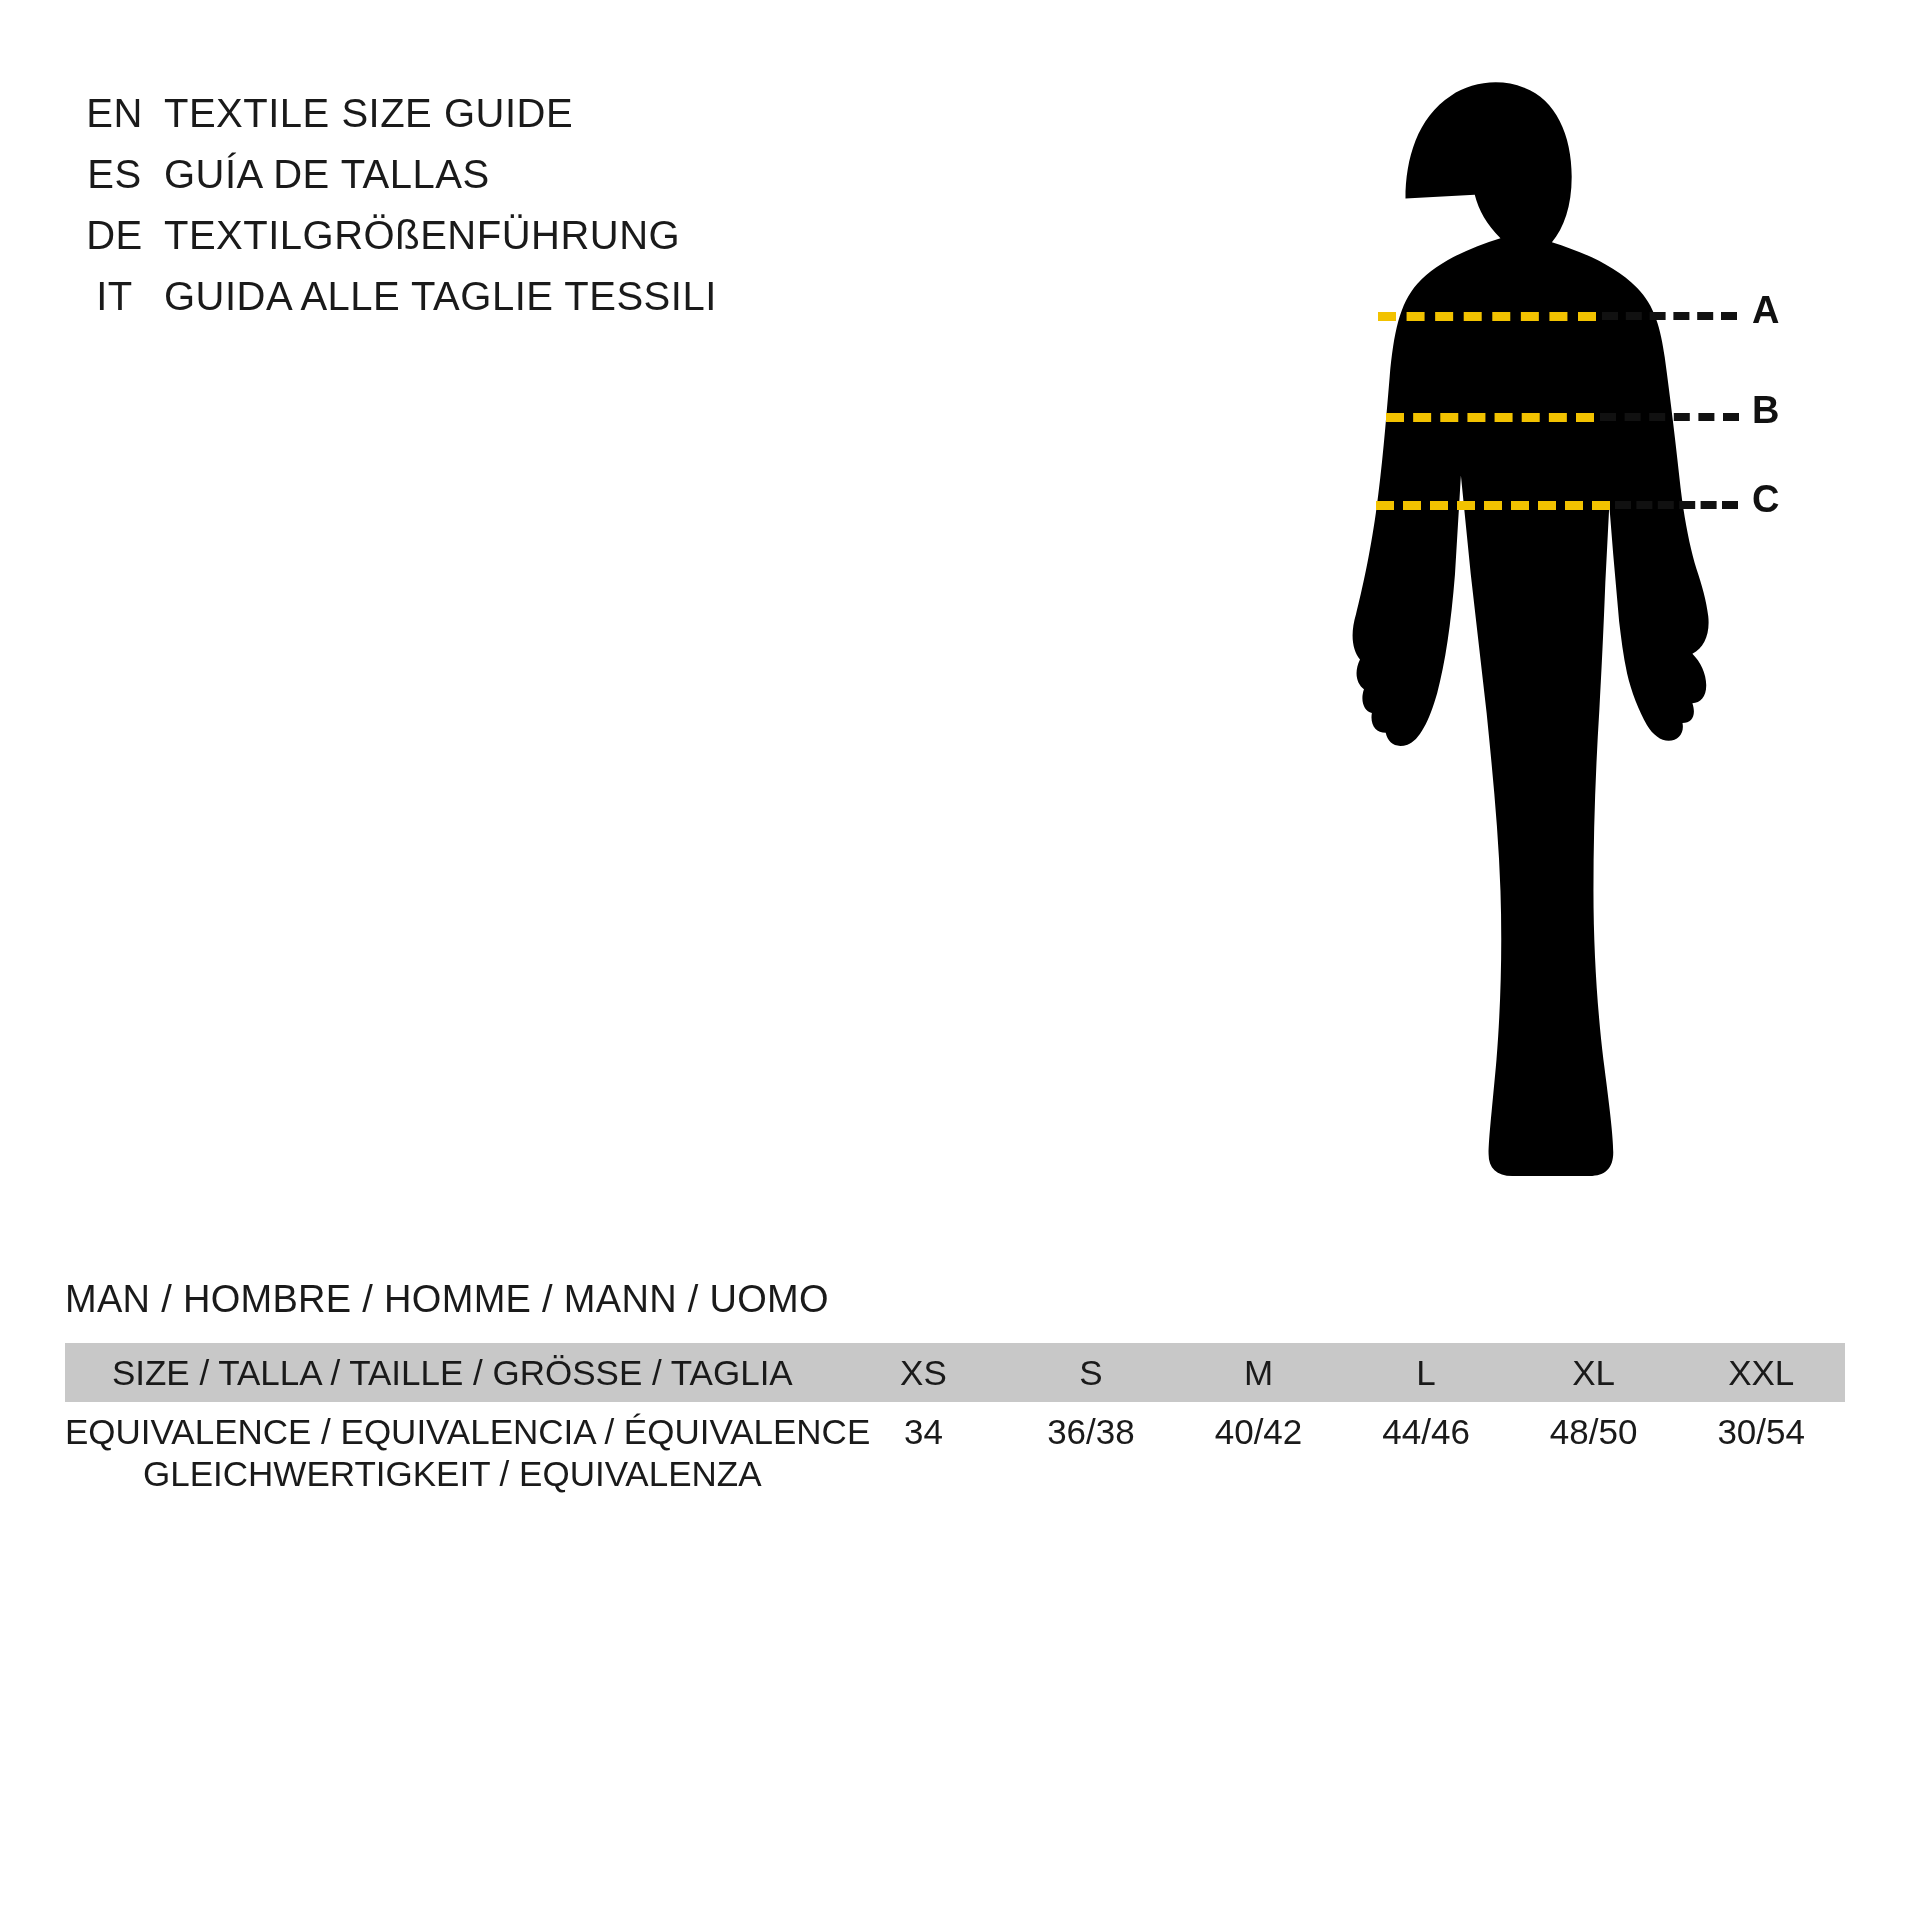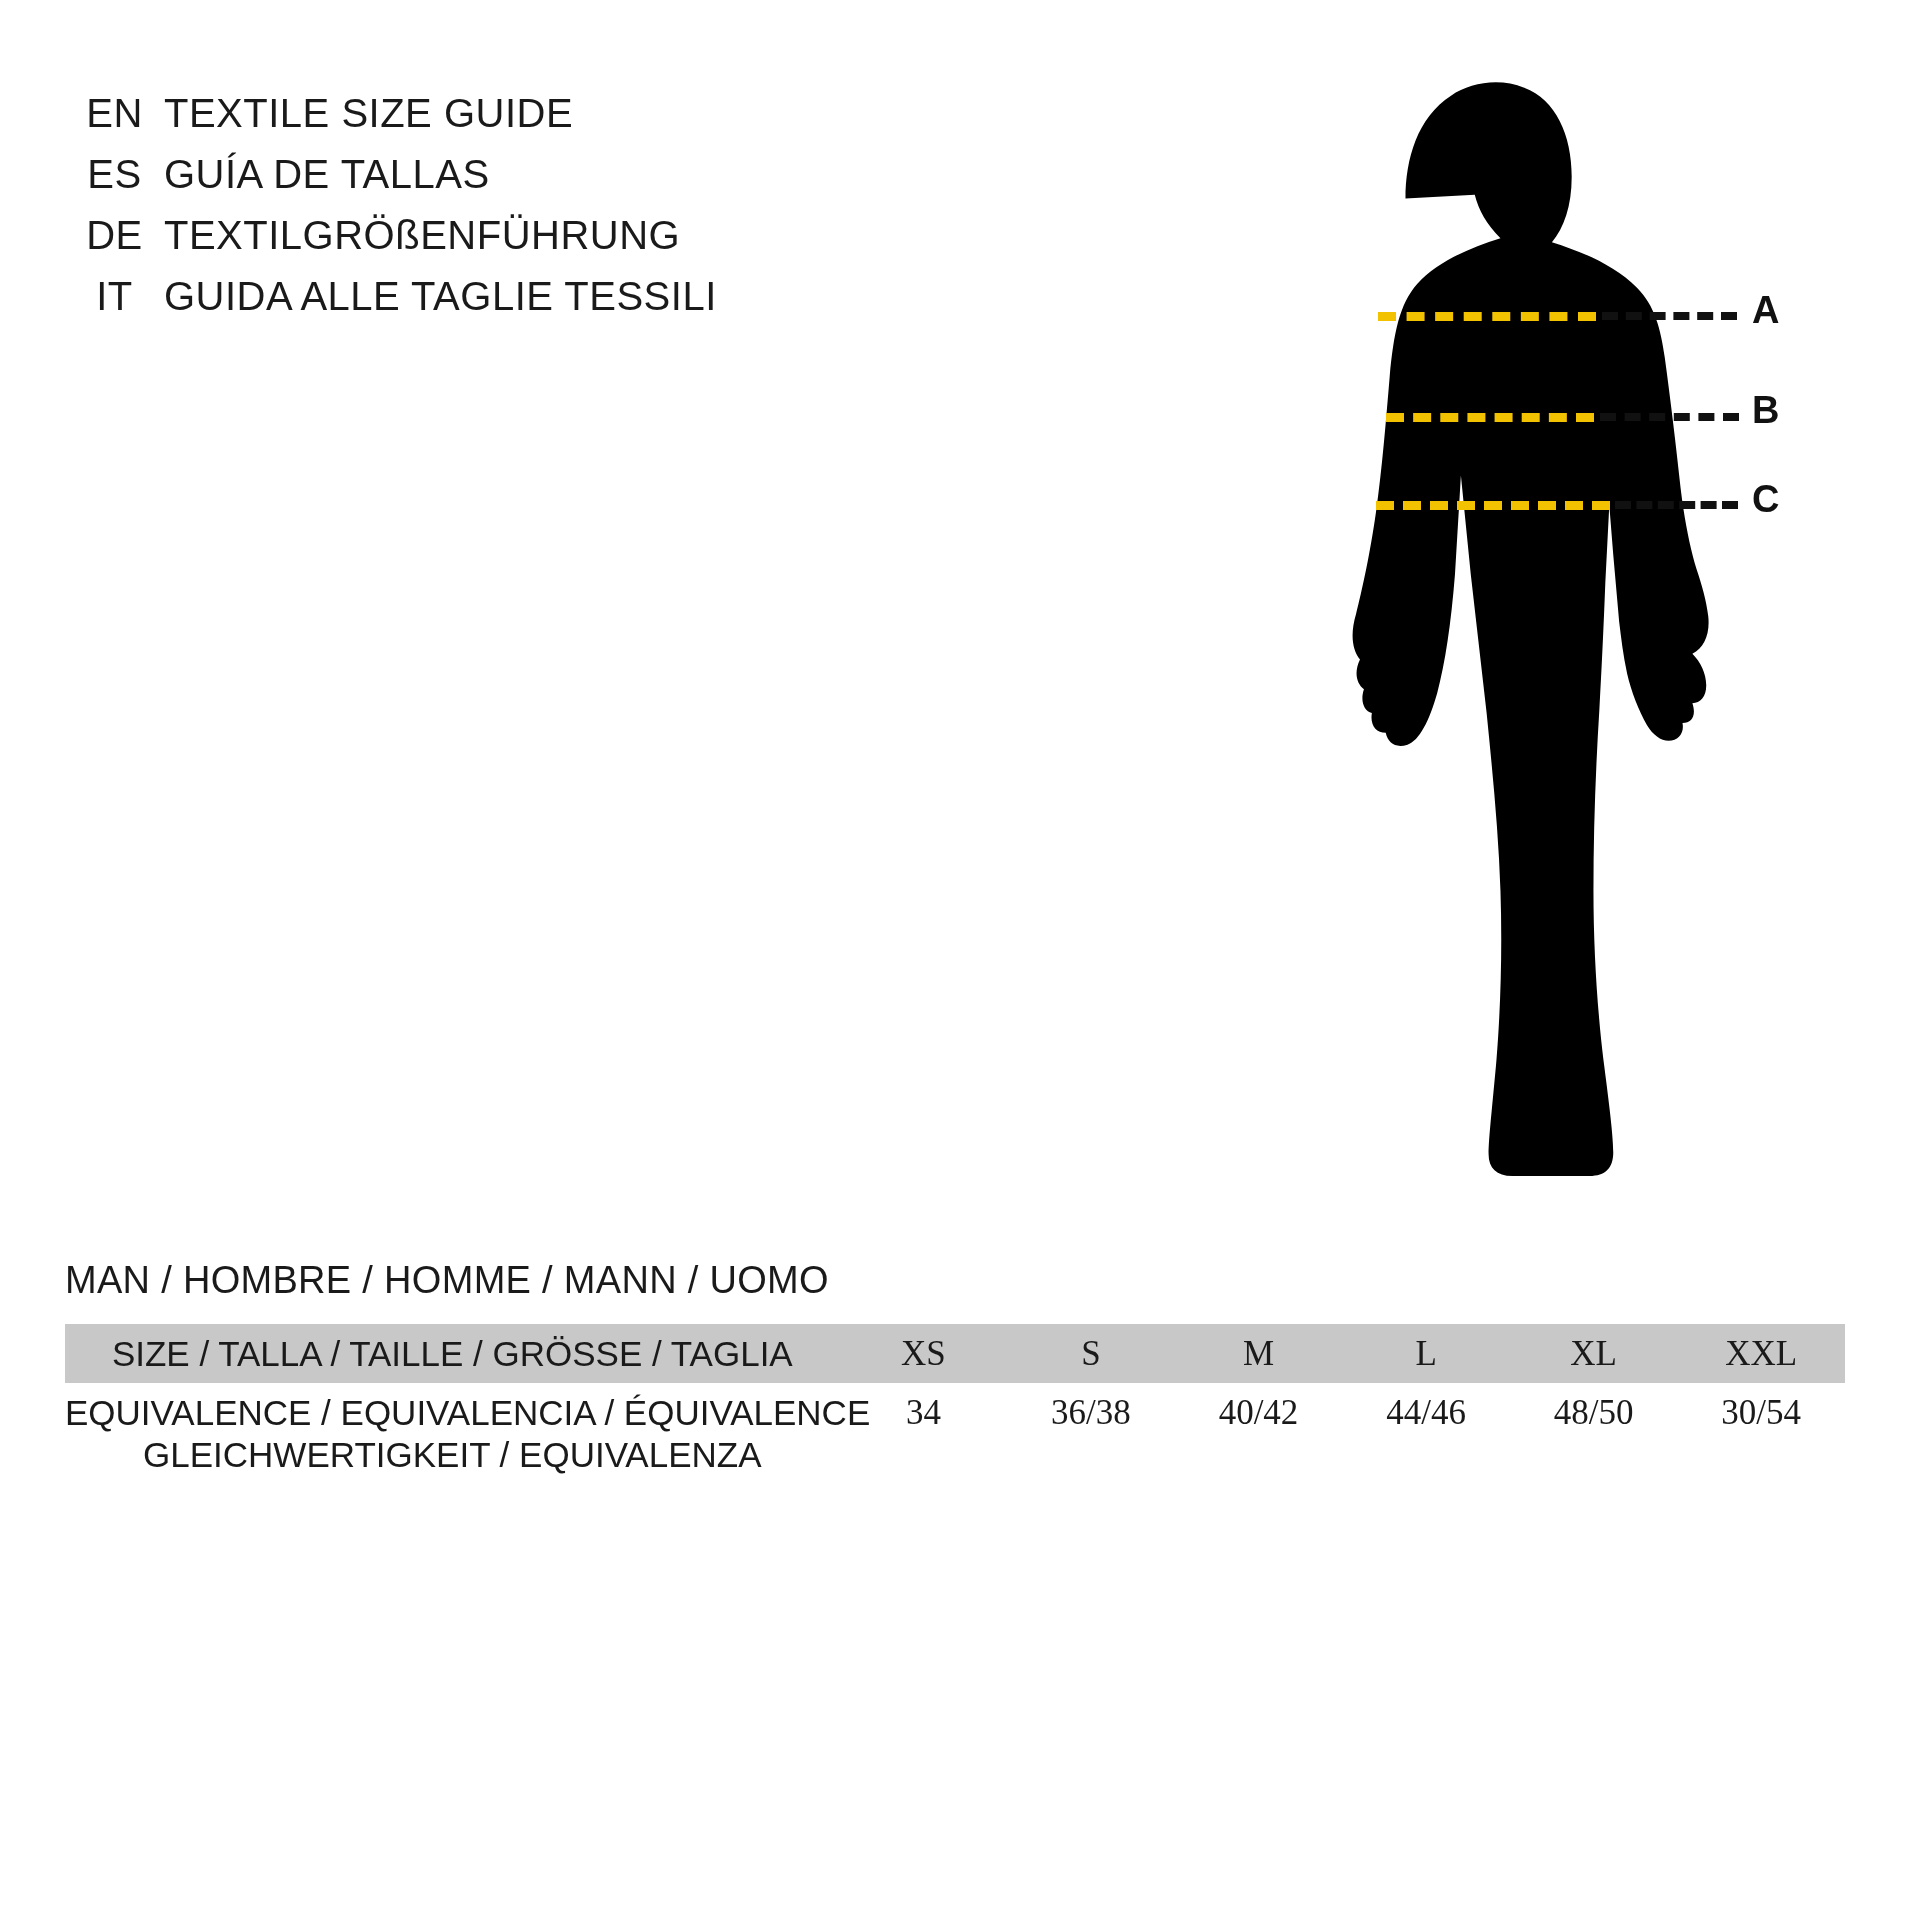--- a/index.html
+++ b/index.html
@@ -76,20 +76,21 @@
     position: absolute;
     left: 65px;
     top: 1259px;
     width: 1802px;
   }
   #table-caption {
     font-size: 38px;
     letter-spacing: 0.3px;
     margin-bottom: 22px;
     white-space: nowrap;
+    margin-top: 19px;
   }
   #size-table {
     border-collapse: collapse;
     width: 1780px;
     table-layout: fixed;
   }
   #size-table tr.header-row {
     background: #c8c8c8;
   }
   #size-table td {
@@ -100,21 +101,20 @@
   }
   td.label-cell {
     width: 772px;
     padding-left: 8px;
     white-space: nowrap;
     text-align: center;
   }
   td.val-cell {
     width: 167px;
     text-align: center;
-    font-family: Liberation Serif, serif;
   }
   .sub-label {
     display: block;
     white-space: nowrap;
   }
 </style>
 </head>
 <body>
 
 <div id="lang-block">

